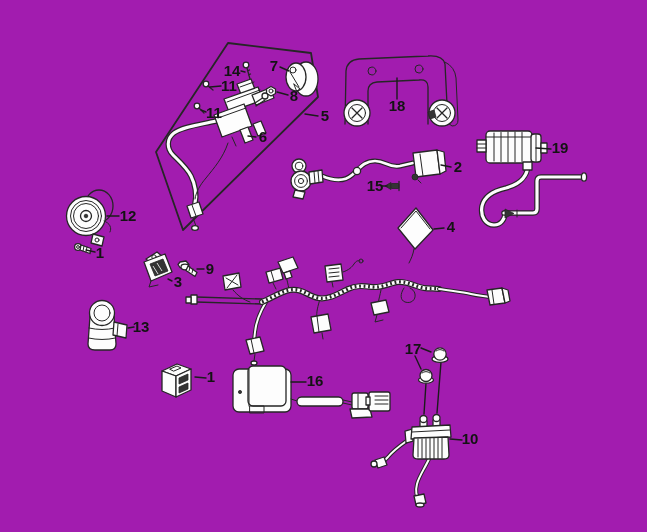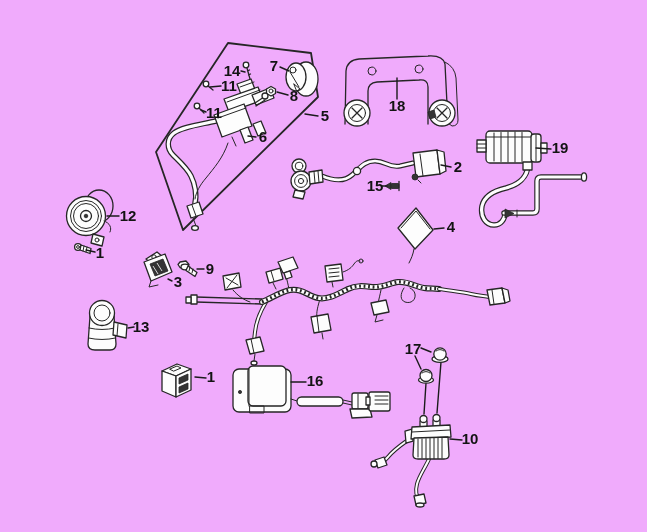--- a/index.html
+++ b/index.html
@@ -1,16 +1,16 @@
 <!DOCTYPE html>
 <html><head>
 <meta charset="utf-8">
 <style>
   html,body{margin:0;padding:0;background:#fdfdfd;}
-  #stage{position:relative;width:647px;height:532px;background:#f0abfc;overflow:hidden;
+  #stage{position:relative;width:647px;height:532px;background:#a21caf;overflow:hidden;
          font-family:"Liberation Sans",sans-serif;}
   svg{display:block}
   .ink{stroke:#262626;fill:none;stroke-width:1.3;stroke-linecap:round;stroke-linejoin:round;}
   .ink-thin{stroke:#262626;fill:none;stroke-width:1;stroke-linecap:round;stroke-linejoin:round;}
   .ink-bold{stroke:#262626;fill:none;stroke-width:1.8;stroke-linecap:round;stroke-linejoin:round;}
   .fill-dark{fill:#343434;stroke:#262626;stroke-width:.8;}
   .fill-white{fill:#fdfdfd;stroke:#262626;stroke-width:1.3;stroke-linejoin:round;}
   .leader{stroke:#1b1b1b;stroke-width:1.4;fill:none;stroke-linecap:round;}
   .callout{font:bold 15px "Liberation Sans",sans-serif;fill:#131313;}
   .tube-o{stroke:#262626;fill:none;stroke-linecap:round;stroke-linejoin:round;}

